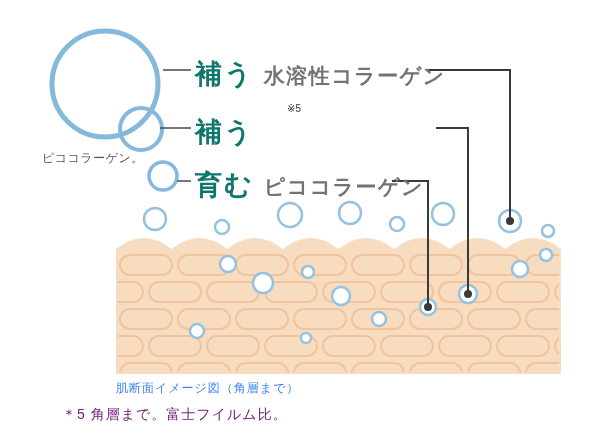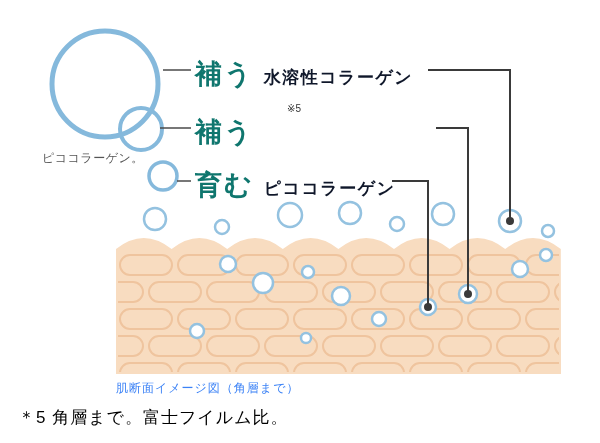--- a/index.html
+++ b/index.html
@@ -3,26 +3,26 @@
 <meta charset="utf-8">
 <style>
   html,body{margin:0;padding:0;background:#ffffff;}
   .stage{
     position:relative;width:600px;height:443px;background:#ffffff;overflow:hidden;
     font-family:"Liberation Sans","DejaVu Sans",sans-serif;
   }
   .abs{position:absolute;}
   .label-row{display:flex;align-items:baseline;gap:10px;white-space:nowrap;}
   .action{font-size:27px;font-weight:bold;color:#0f766e;letter-spacing:2px;}
-  .cname{font-size:17px;font-weight:bold;color:#0f172a;letter-spacing:1.5px;}
+  .cname{font-size:21px;font-weight:bold;color:#737373;letter-spacing:1.5px;}
   .sup{font-size:10px;color:#333;letter-spacing:0;}
   .size-note{font-size:12px;color:#555;line-height:1.55;letter-spacing:0.5px;}
   .size-note .l2{padding-left:9px;}
   .caption{font-size:12px;color:#3b82f6;letter-spacing:1px;}
-  .footnote{font-size:17px;color:#000000;letter-spacing:1px;}
+  .footnote{font-size:14px;color:#701a75;letter-spacing:1px;margin-left:44px;}
 </style>
 </head>
 <body>
 
 <div class="stage">
 
   <svg class="abs" style="left:0;top:0" width="600" height="443" viewBox="0 0 600 443">
     <defs>
       <pattern id="cellpat" patternUnits="userSpaceOnUse" x="118" y="253" width="58" height="54">
         <rect x="2" y="2" width="52" height="20" rx="10" fill="none" stroke="#efc49e" stroke-width="2"></rect>

